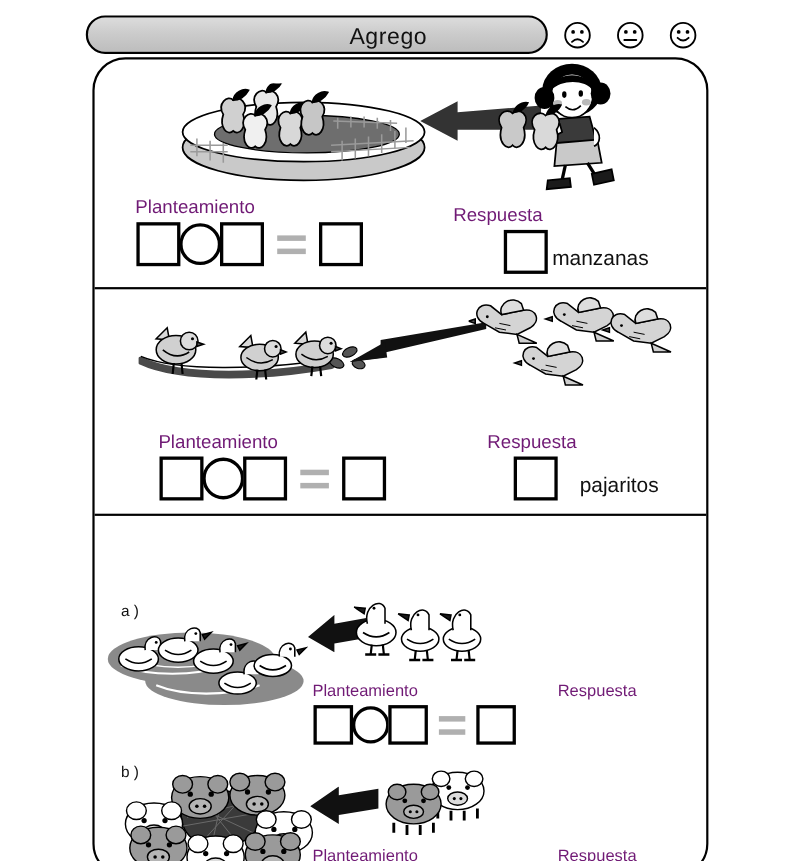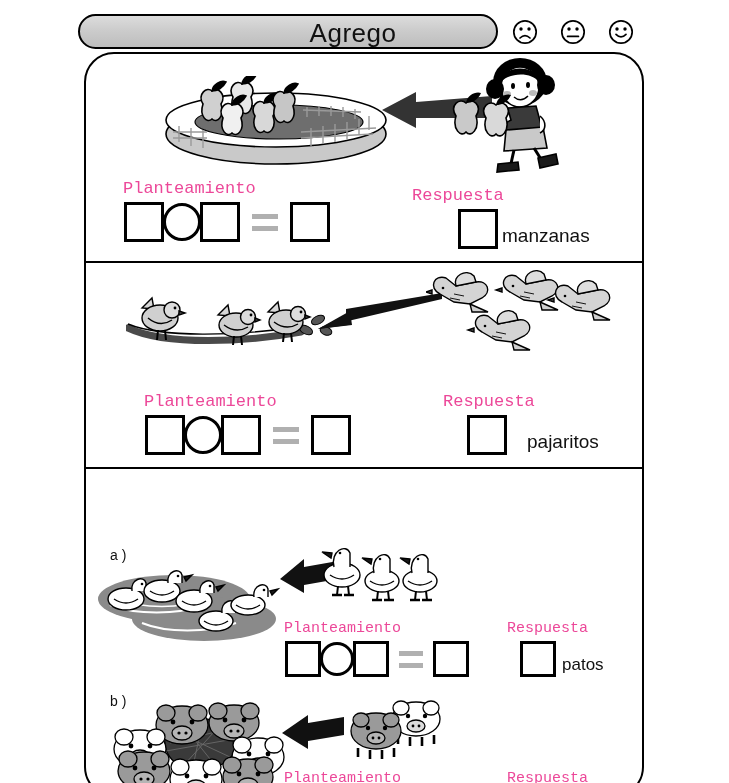--- a/index.html
+++ b/index.html
@@ -51,21 +51,21 @@
     font-family: "DejaVu Sans", sans-serif;
   }
   .agrego-cell {
     position: absolute;
     left: 132px; top: 2px;
     right: 2px;
     height: 31px;
     display: flex;
     align-items: center;
     justify-content: center;
-    font-size: 26px;
+    font-size: 21px;
     color: #111;
     letter-spacing: 0.5px;
   }
   .faces {
     position: absolute;
     left: 512px;
     top: 14px;
     width: 135px;
     height: 35px;
     display: flex;
@@ -102,23 +102,22 @@
   #section-2 { top: 207px; height: 206px; }
   #section-3 { top: 413px; height: 330px; }
 
   .art { position: absolute; }
 
   
   .eq-row { position: absolute; display: flex; align-items: center; }
   .eq-label {
     position: absolute;
     font-size: 17px;
-    color: #ec4899;
+    color: #701a75;
     white-space: nowrap;
-    font-family: Liberation Mono, monospace;
   }
   .eq-label.small { font-size: 15px; }
 
   .ansbox {
     box-sizing: border-box;
     border: 3.5px solid #000;
     background: #fff;
   }
   .opcircle {
     box-sizing: border-box;
@@ -493,24 +492,20 @@
     <div class="eq-label small" style="left:198px; top:153px;">Planteamiento</div>
     <div class="eq-row" style="left:199px; top:174px;">
       <div class="ansbox" style="width:36px;height:36px;"></div>
       <div class="opcircle" style="width:34px;height:34px;margin-left:-1px;"></div>
       <div class="ansbox" style="width:36px;height:36px;margin-left:-1px;"></div>
       <div class="equals" style="width:24px;height:25px;margin-left:10px;"></div>
       <div class="ansbox" style="width:36px;height:36px;margin-left:10px;"></div>
     </div>
 
     <div class="eq-label small" style="left:421px; top:153px;">Respuesta</div>
-    <div class="eq-row" style="left:434px; top:174px;">
-      <div class="ansbox" style="width:36px;height:36px;"></div>
-      <div class="unit-word small" style="margin-left:6px;margin-top:12px;">patos</div>
-    </div>
 
     <div class="item-letter" style="left:24px; top:226px;">b )</div>
 
     <svg class="art" style="left:22px; top:232px;" width="195" height="92" viewBox="0 0 195 92">
       <g stroke="#000" stroke-width="1.3">
         <path d="M66 22 C88 14 120 20 126 42 C132 62 104 74 82 70 C58 66 48 40 66 22 Z" fill="#3a3a3a"></path>
         <g stroke="#6a6a6a" stroke-width="0.9">
           <line x1="62" y1="30" x2="122" y2="58"></line>
             <line x1="62" y1="44" x2="120" y2="30"></line>
           <line x1="70" y1="20" x2="110" y2="70"></line>

